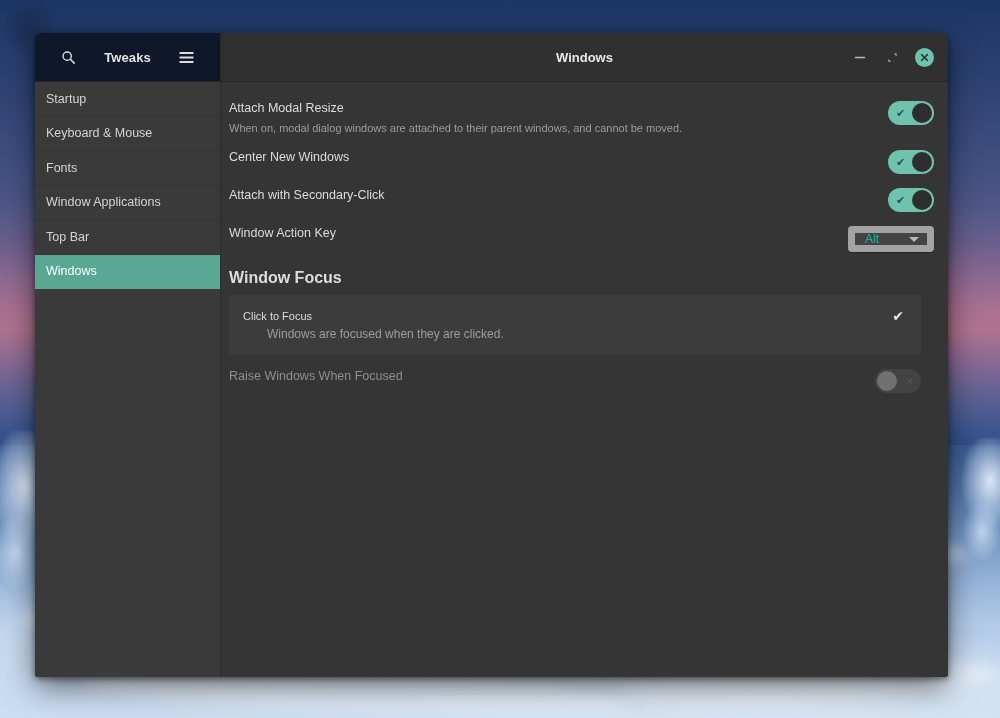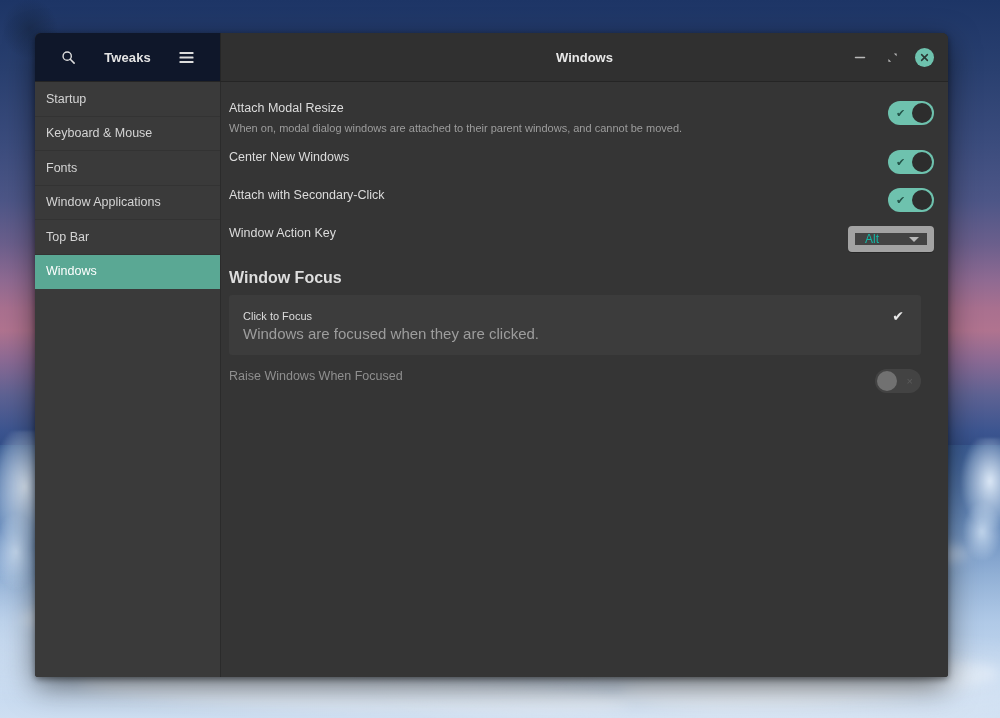--- a/index.html
+++ b/index.html
@@ -302,24 +302,25 @@
     left: 14px; right: 14px; top: 0;
     height: 0;
   }
   .focus-texts { flex: 1; }
   .focus-title {
     font-size: 11px;
     color: #dcdcdc;
     line-height: 17px;
   }
   .focus-sub {
-    font-size: 15px;
+    font-size: 12px;
     color: #9d9d9d;
     line-height: 16px;
     margin-top: 1px;
+    margin-left: 24px;
   }
   .focus-check {
     flex: 0 0 auto;
     width: 18px;
     color: #e9e9e9;
     font-size: 14px;
     line-height: 17px;
     text-align: center;
   }
   .focus-check.hidden { visibility: hidden; }

